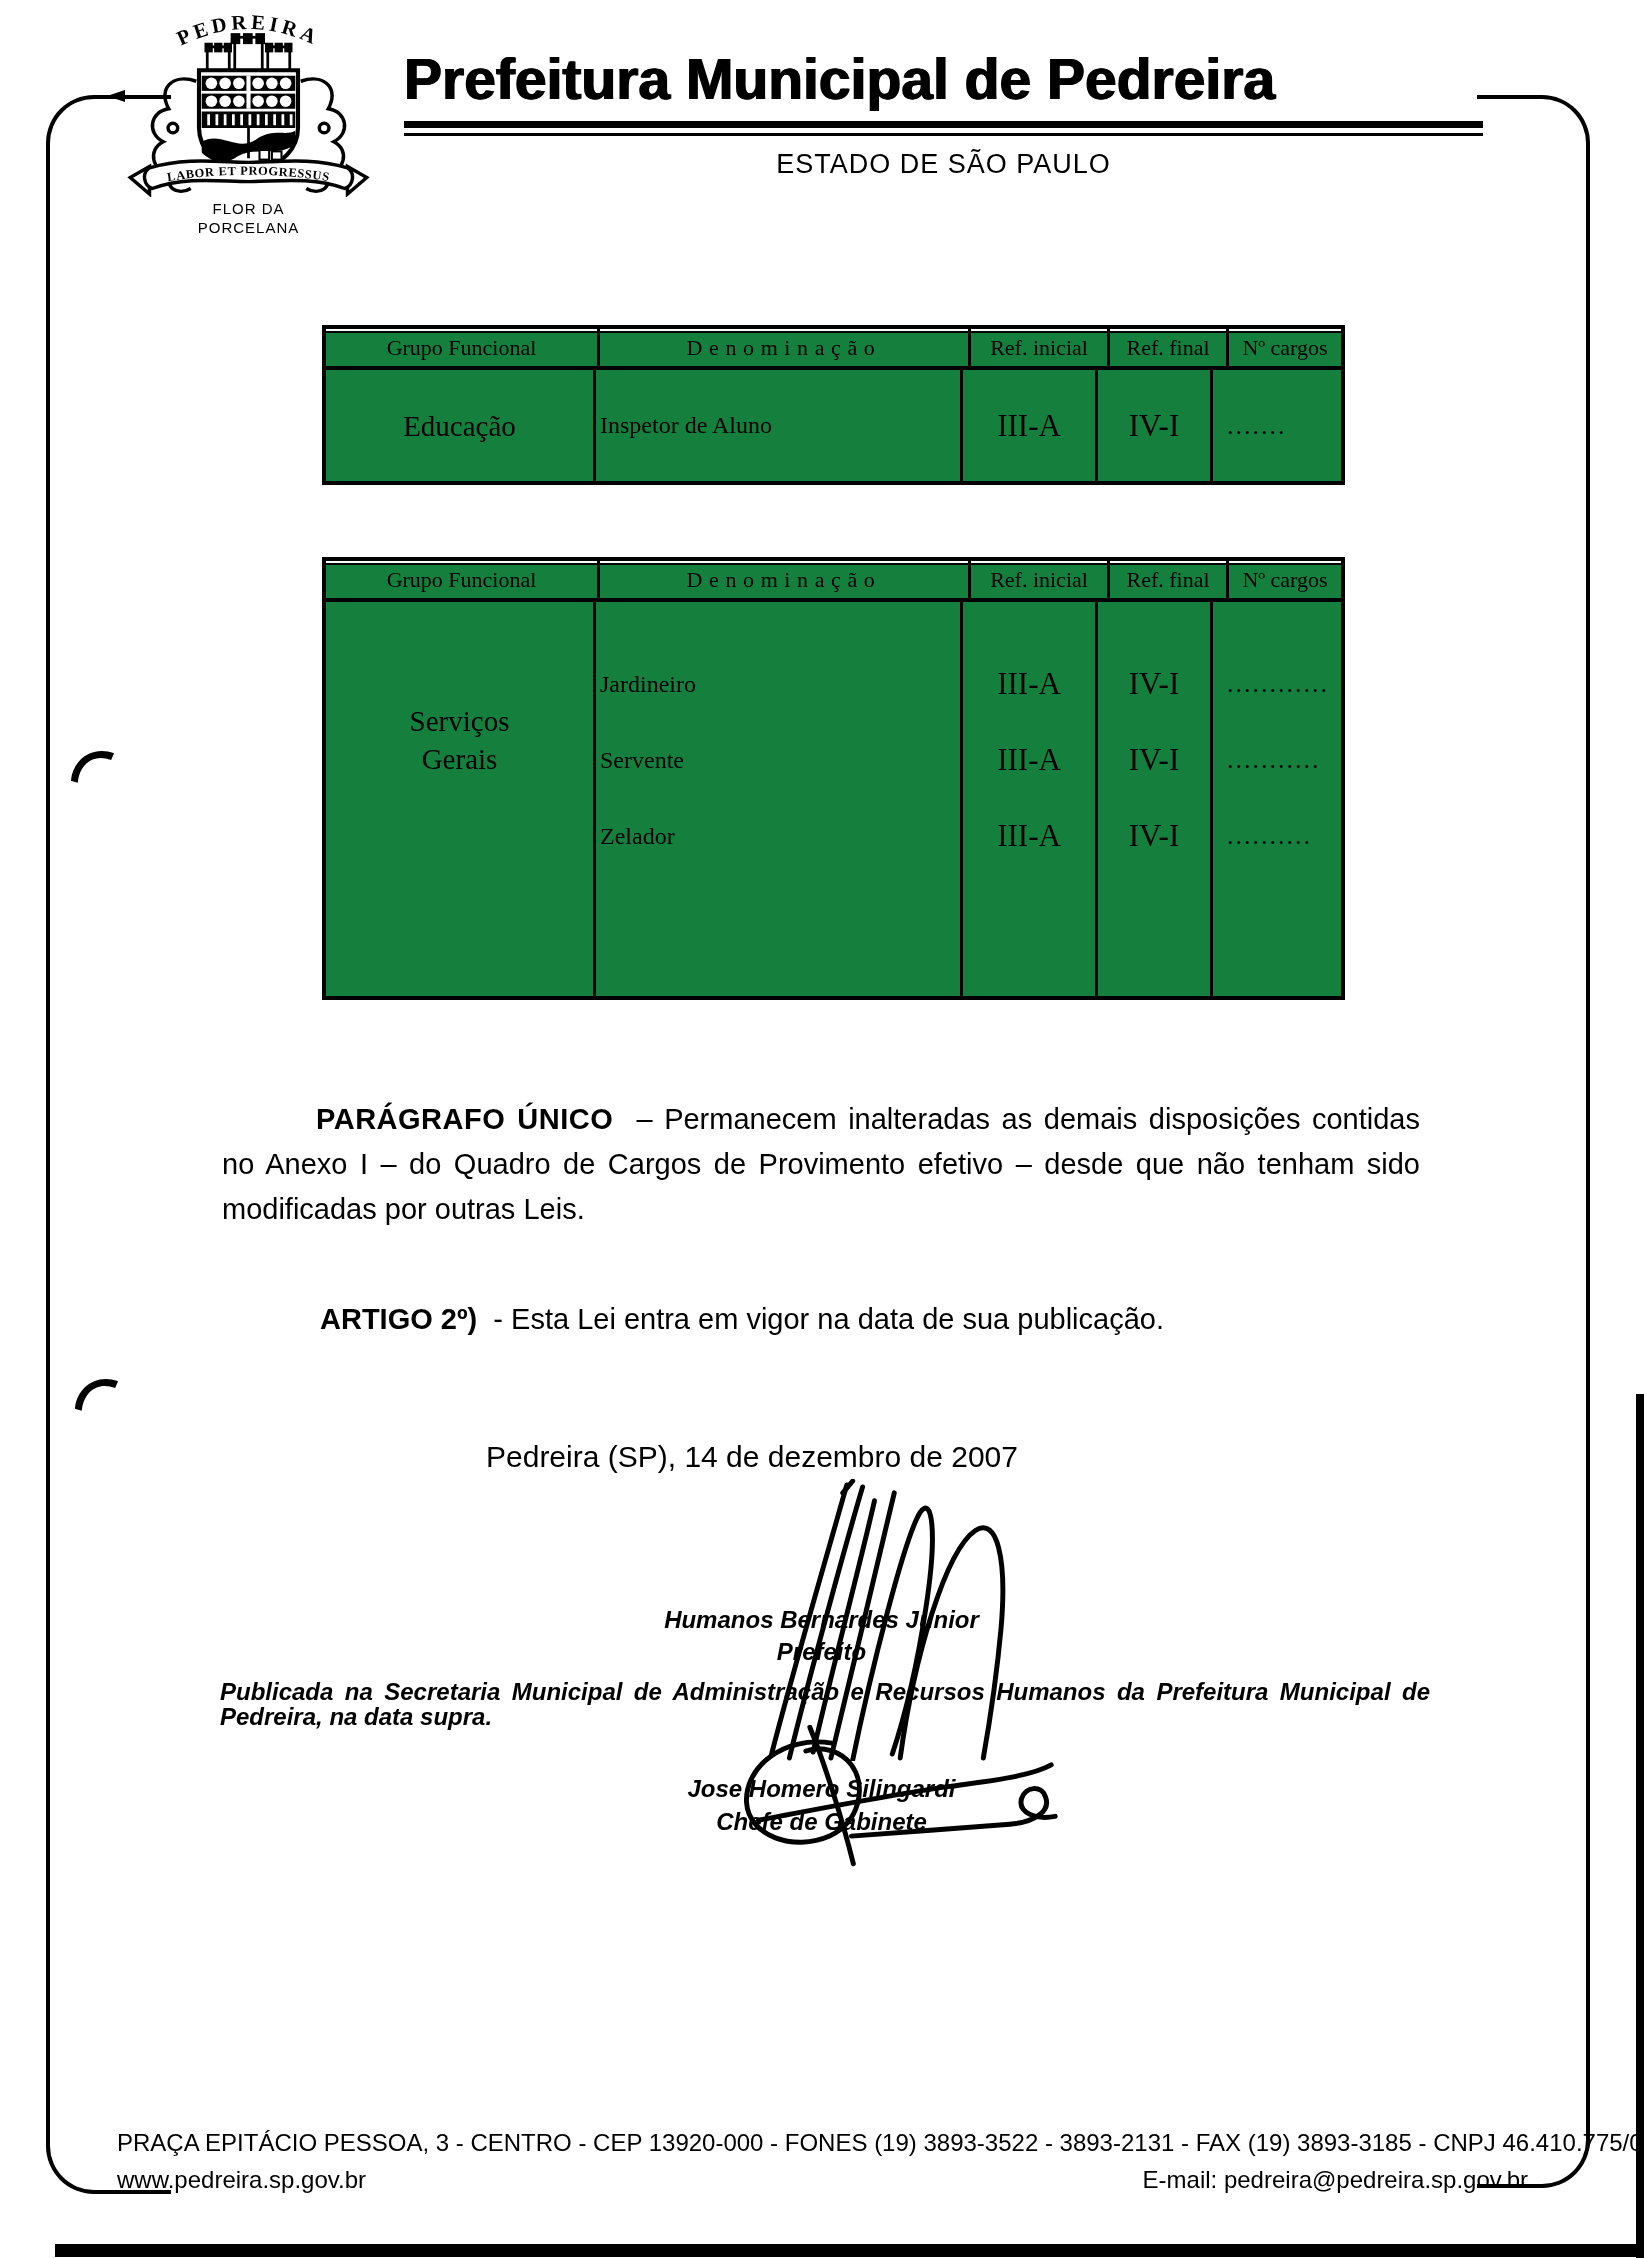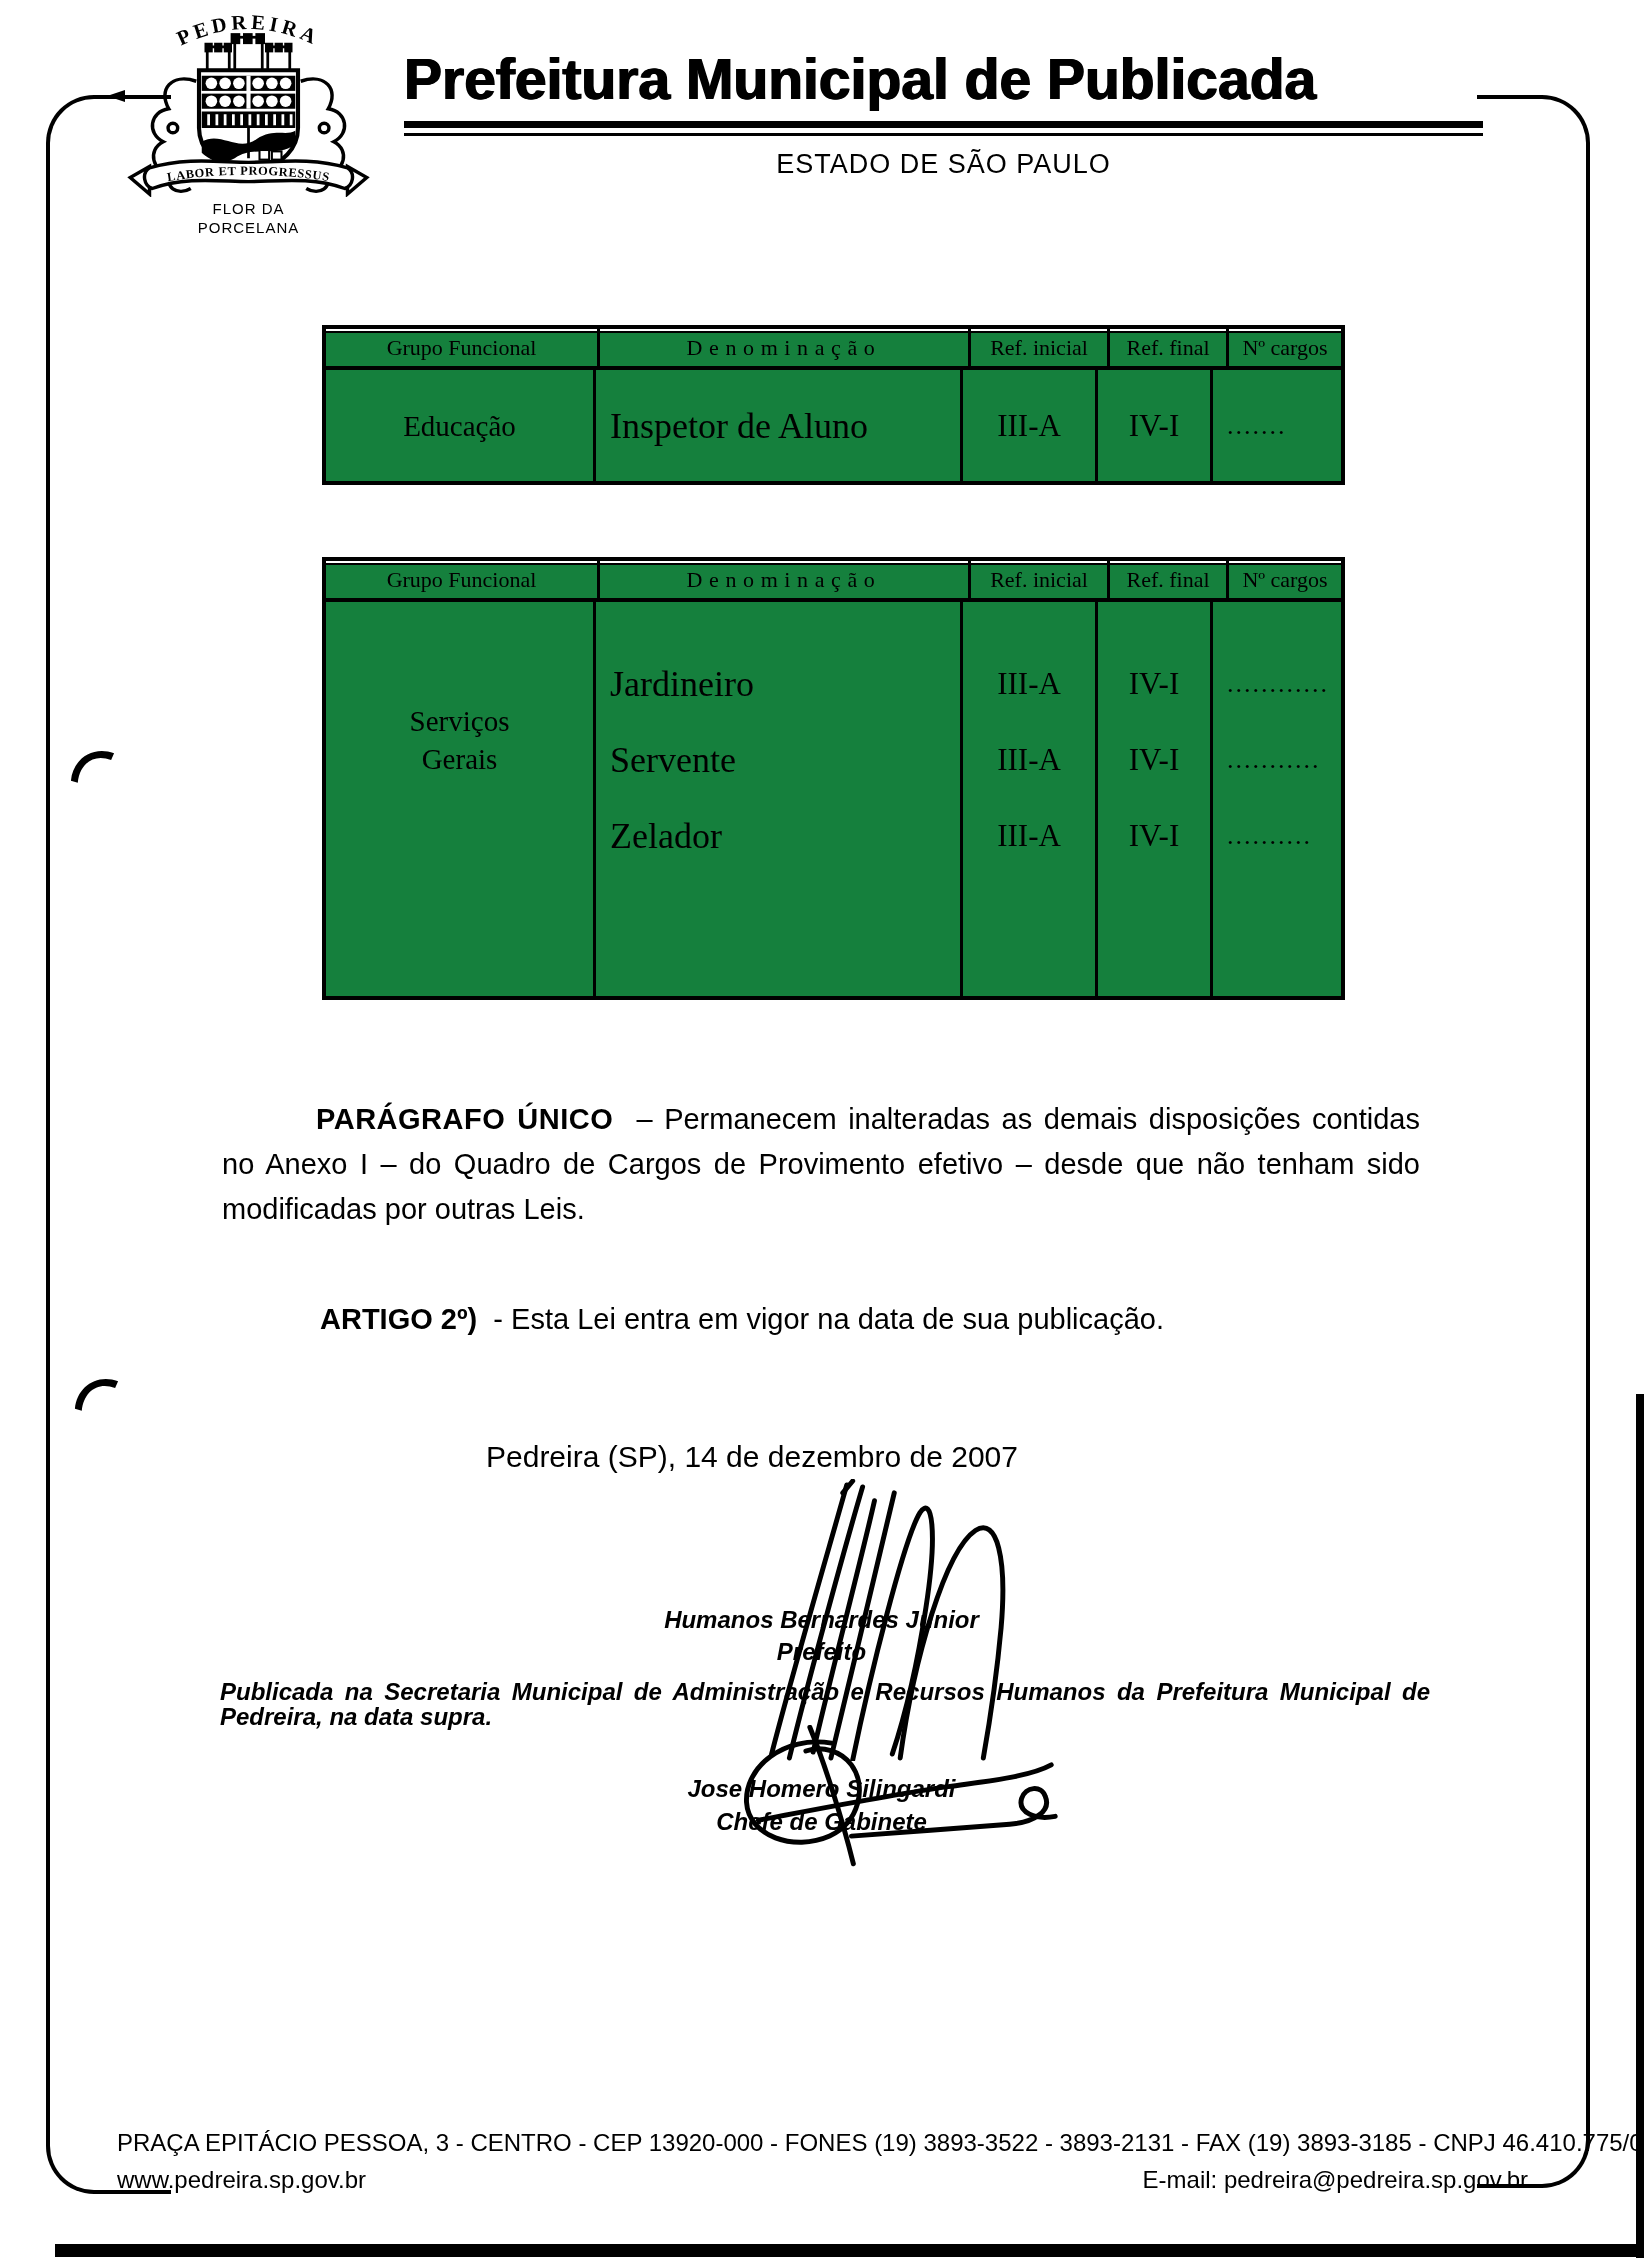--- a/index.html
+++ b/index.html
@@ -48,21 +48,21 @@
   .qhead { display:flex; border-bottom:4px solid #000; box-shadow: inset 0 2px 0 #fff, inset 0 4px 0 #000; }
   .qhead .qh { font-size:22px; text-align:center; padding:6px 2px 5px 2px; border-right:3px solid #000; overflow:hidden; white-space:nowrap; }
   .qhead .qh:last-child { border-right:none; }
   .qbody { display:flex; }
   .qcol { border-right:3px solid #000; }
   .qcol:last-child { border-right:none; }
   .c1 { width:267px; } .c2 { width:364px; } .c3 { width:132px; } .c4 { width:112px; } .c5 { flex:1; }
   .sp-letters { letter-spacing:0.30em; }
   .group-label { display:flex; flex-direction:column; justify-content:center; align-items:center;
     height:100%; font-size:29px; line-height:38px; }
-  .cell-denom { font-size:36px; padding-left:14px; }
+  .cell-denom { font-size:24px; padding-left:4px; }
   .cell-ref { font-size:31px; text-align:center; }
   .cell-dots { font-size:26px; letter-spacing:2px; padding-left:14px; }
   .t1-row { display:flex; align-items:center; height:100%; }
   .t2-entry { height:76px; display:flex; align-items:center; }
   .t2-first { margin-top:44px; }
 
   
   .para {
     position:absolute; left:222px; top:1097px; width:1198px;
     font-size:29px; line-height:45px; text-align:justify; text-indent:94px;
@@ -186,21 +186,21 @@
       <text font-family="Liberation Serif, serif" font-size="9" font-weight="bold" letter-spacing="0.5" fill="#000">
         <textPath href="#arcMotto" startOffset="50%" text-anchor="middle">LABOR ET PROGRESSUS</textPath>
       </text>
     </svg>
     <div class="crest-caption">
       <div>FLOR DA</div>
       <div>PORCELANA</div>
     </div>
   </div>
 
-  <div class="title">Prefeitura Municipal de Publicada</div>
+  <div class="title">Prefeitura Municipal de Pedreira</div>
   <div class="title-rule-1"></div>
   <div class="title-rule-2"></div>
   <div class="subtitle">ESTADO DE SÃO PAULO</div>
 
   <div class="qtable" style="top:325px;">
     <div class="qhead">
       <div class="qh c1">Grupo Funcional</div>
       <div class="qh c2 sp-letters">Denominação</div>
       <div class="qh c3">Ref. inicial</div>
       <div class="qh c4">Ref. final</div>

